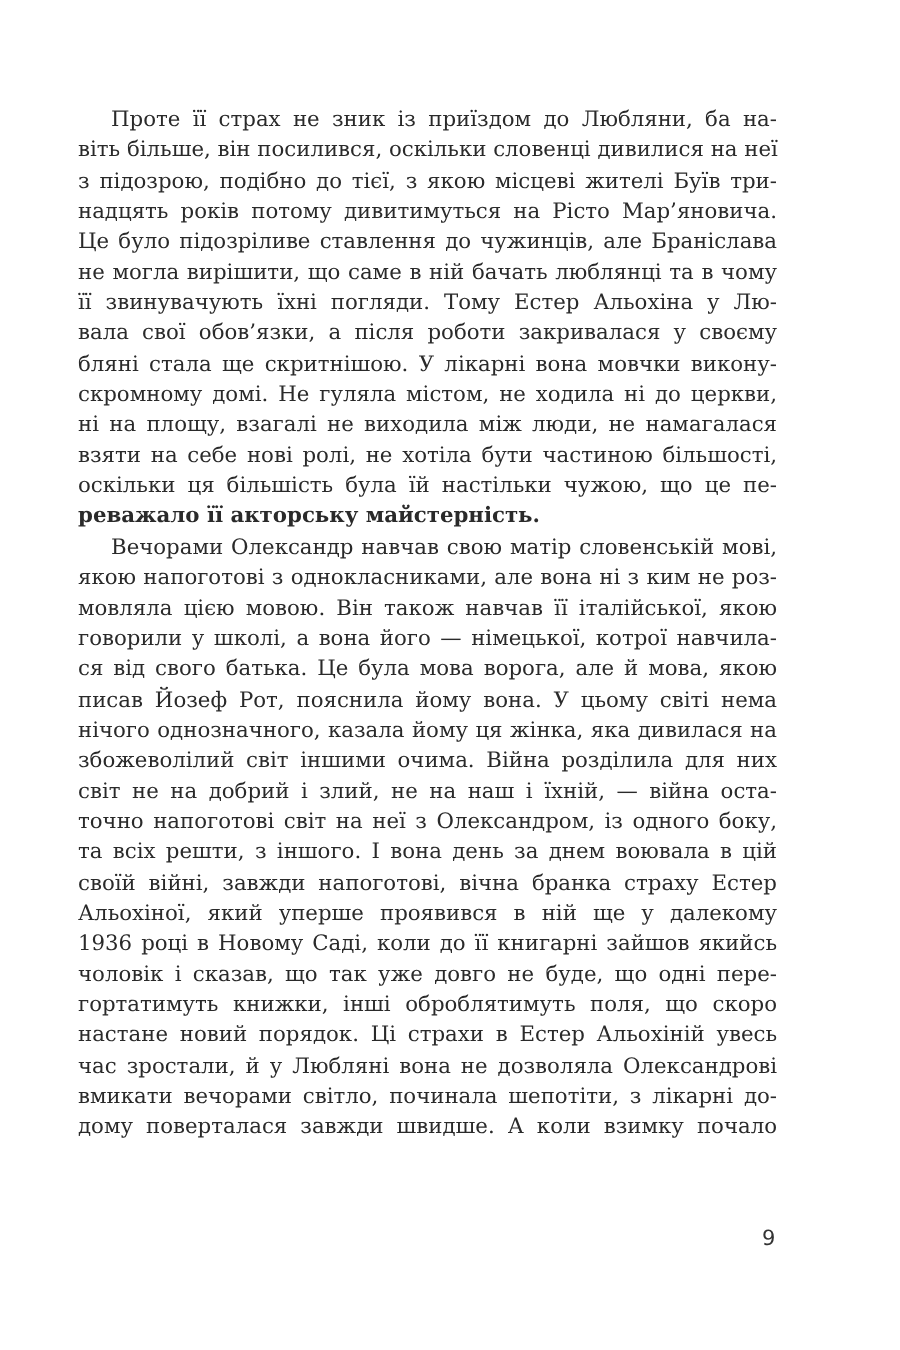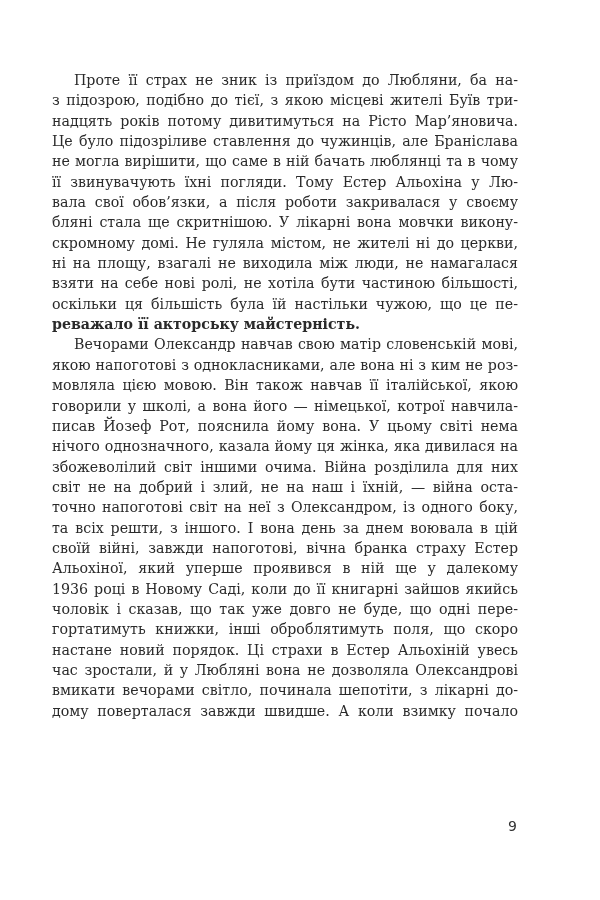--- a/index.html
+++ b/index.html
@@ -55,39 +55,41 @@
     }
   </style>
 </head>
 <body>
 
 <div class="page">
   <div class="text-block">
 
     <div>
       <span class="line indent">Проте її страх не зник із приїздом до Любляни, ба на-</span>
+      <span class="line">віть більше, він посилився, оскільки словенці дивилися на неї</span>
       <span class="line">з підозрою, подібно до тієї, з якою місцеві жителі Буїв три-</span>
       <span class="line">надцять років потому дивитимуться на Рісто Мар’яновича.</span>
       <span class="line">Це було підозріливе ставлення до чужинців, але Браніслава</span>
       <span class="line">не могла вирішити, що саме в ній бачать люблянці та в чому</span>
       <span class="line">її звинувачують їхні погляди. Тому Естер Альохіна у Лю-</span>
       <span class="line">вала свої обов’язки, а після роботи закривалася у своєму</span>
       <span class="line">бляні стала ще скритнішою. У лікарні вона мовчки викону-</span>
-      <span class="line">скромному домі. Не гуляла містом, не жителі ні до церкви,</span>
+      <span class="line">скромному домі. Не гуляла містом, не ходила ні до церкви,</span>
       <span class="line">ні на площу, взагалі не виходила між люди, не намагалася</span>
       <span class="line">взяти на себе нові ролі, не хотіла бути частиною більшості,</span>
       <span class="line">оскільки ця більшість була їй настільки чужою, що це пе-</span>
       <span class="line last">реважало її акторську майстерність.</span>
     </div>
 
     <div>
       <span class="line indent">Вечорами Олександр навчав свою матір словенській мові,</span>
       <span class="line">якою напоготові з однокласниками, але вона ні з ким не роз-</span>
       <span class="line">мовляла цією мовою. Він також навчав її італійської, якою</span>
       <span class="line">говорили у школі, а вона його — німецької, котрої навчила-</span>
+      <span class="line">ся від свого батька. Це була мова ворога, але й мова, якою</span>
       <span class="line">писав Йозеф Рот, пояснила йому вона. У цьому світі нема</span>
       <span class="line">нічого однозначного, казала йому ця жінка, яка дивилася на</span>
       <span class="line">збожеволілий світ іншими очима. Війна розділила для них</span>
       <span class="line">світ не на добрий і злий, не на наш і їхній, — війна оста-</span>
       <span class="line">точно напоготові світ на неї з Олександром, із одного боку,</span>
       <span class="line">та всіх решти, з іншого. І вона день за днем воювала в цій</span>
       <span class="line">своїй війні, завжди напоготові, вічна бранка страху Естер</span>
       <span class="line">Альохіної, який уперше проявився в ній ще у далекому</span>
       <span class="line">1936 році в Новому Саді, коли до її книгарні зайшов якийсь</span>
       <span class="line">чоловік і сказав, що так уже довго не буде, що одні пере-</span>

